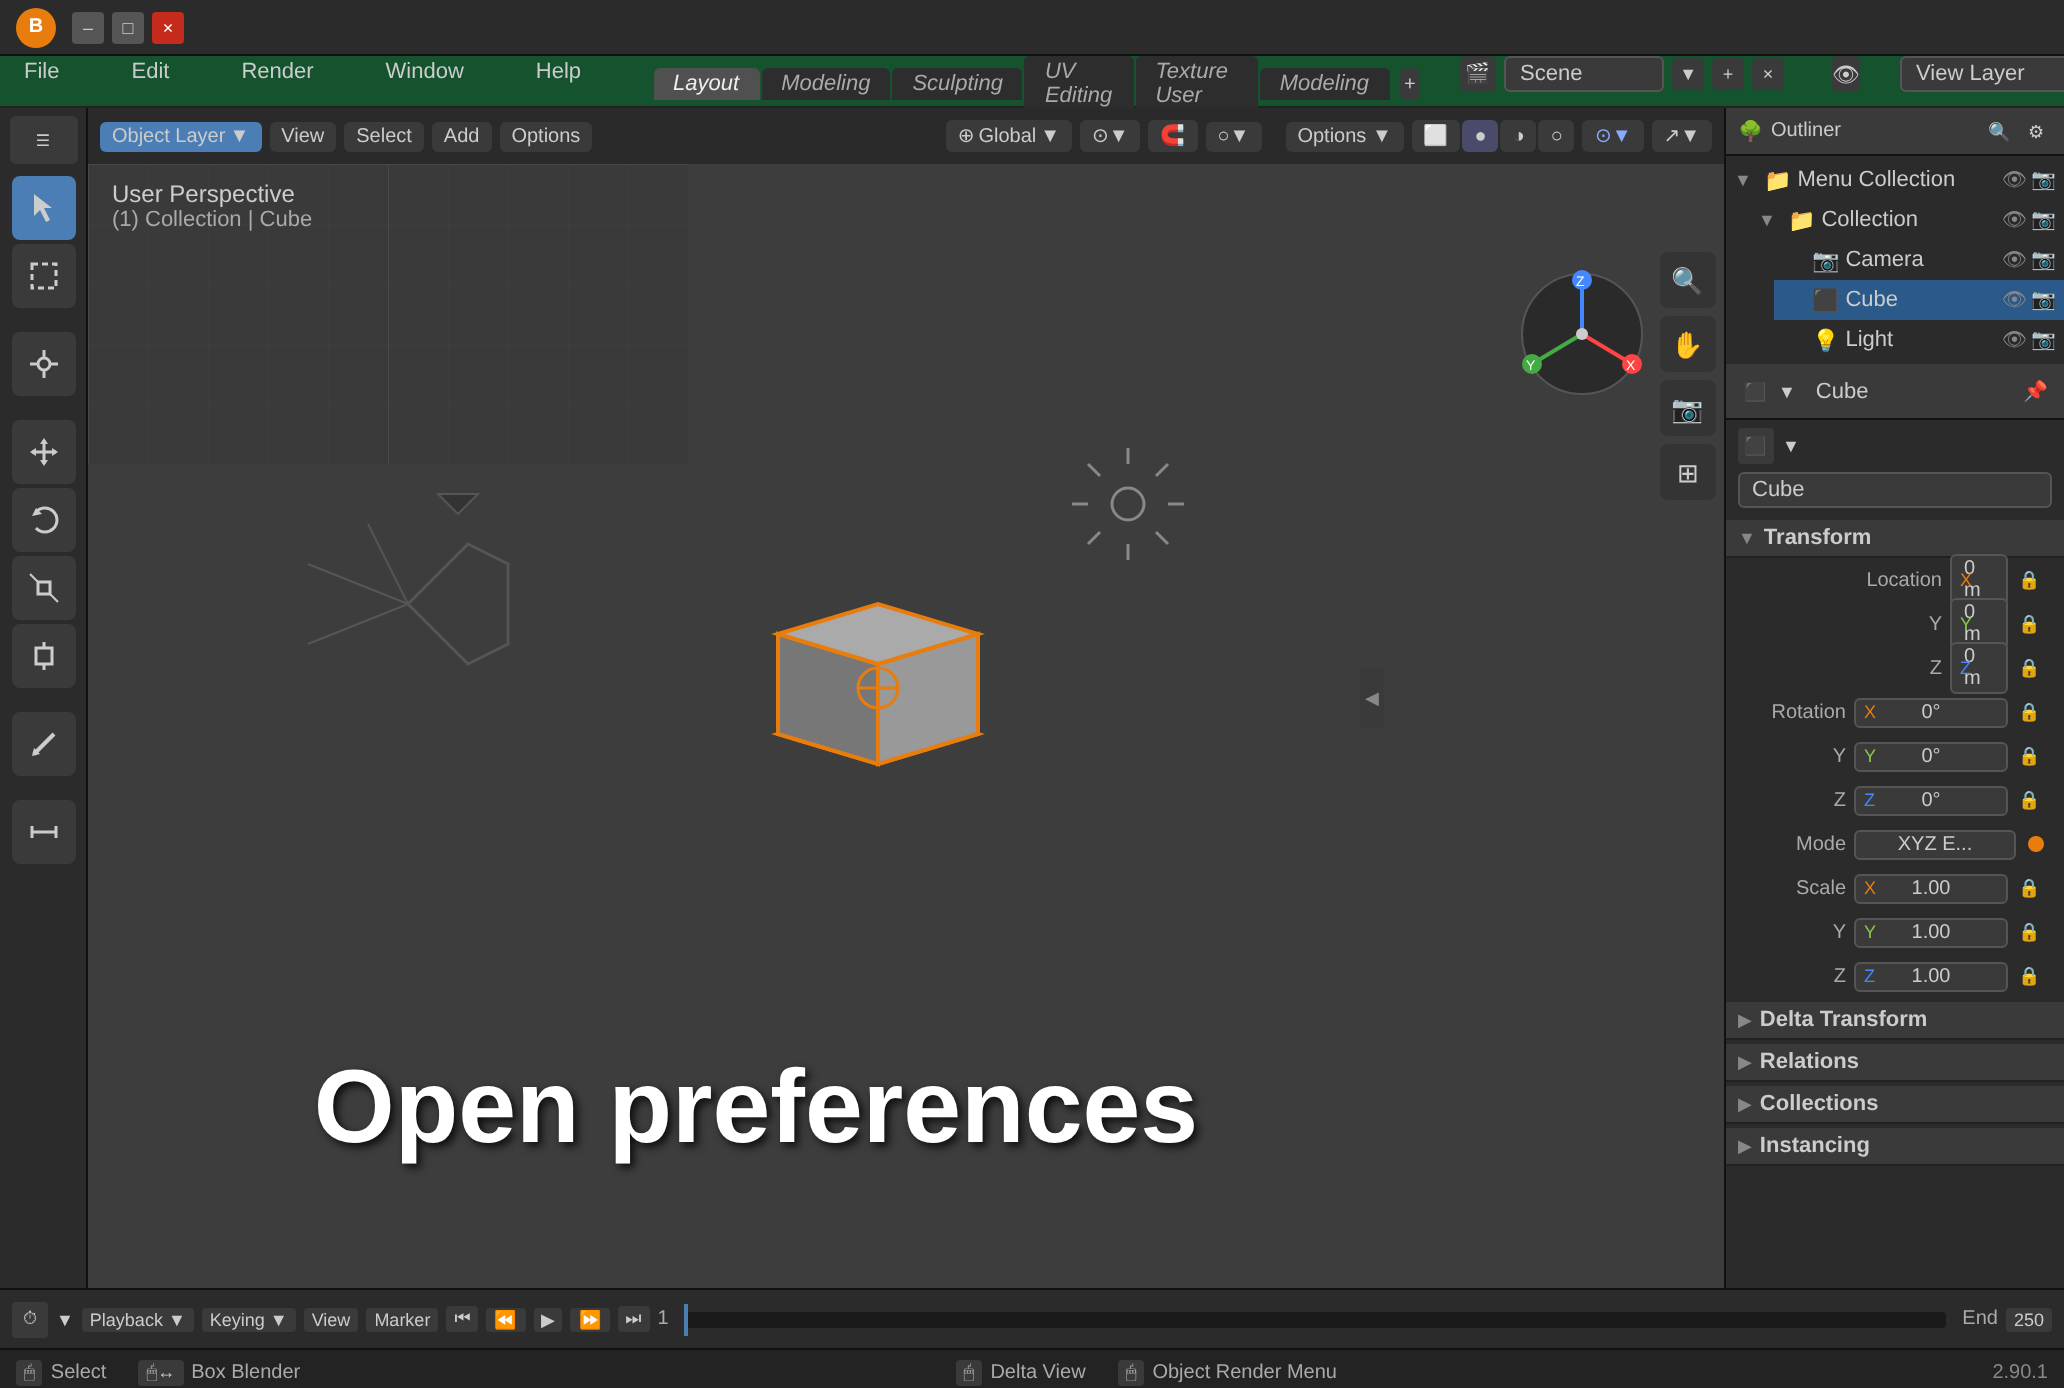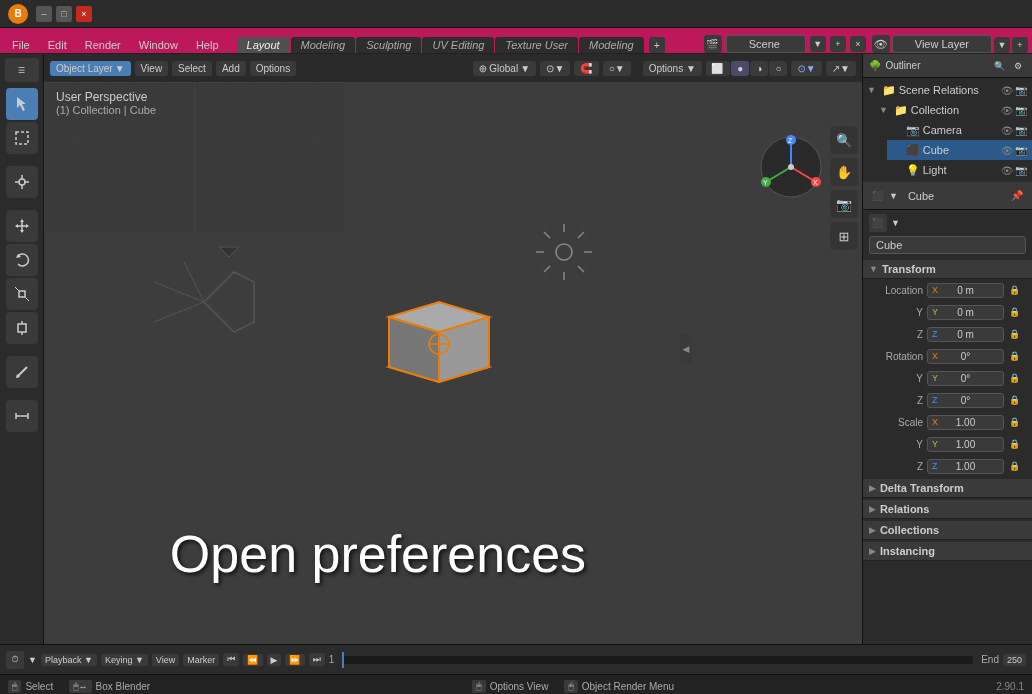--- a/index.html
+++ b/index.html
@@ -5,27 +5,27 @@
     * { margin: 0; padding: 0; box-sizing: border-box; }
     body { width: 1032px; height: 694px; overflow: hidden; background: #1a1a1a; font-family: 'Segoe UI', Arial, sans-serif; font-size: 11px; color: #ccc; }
 
     
     #titlebar { height: 28px; background: #2b2b2b; display: flex; align-items: center; padding: 0 8px; border-bottom: 1px solid #111; }
     #titlebar-logo { width: 20px; height: 20px; background: #e87d0d; border-radius: 50%; display: flex; align-items: center; justify-content: center; color: white; font-weight: bold; font-size: 10px; margin-right: 8px; }
     #titlebar-controls { display: flex; gap: 4px; }
     .titlebar-btn { width: 16px; height: 16px; background: #555; border-radius: 2px; display: flex; align-items: center; justify-content: center; font-size: 9px; cursor: pointer; }
 
     
-    #menubar { height: 26px; background: #be185d; display: flex; align-items: flex-end; padding: 0 4px; border-bottom: 1px solid #222; gap: 2px; }
+    #menubar { height: 26px; background: #14532d; display: flex; align-items: flex-start; padding: 0 4px; border-bottom: 1px solid #222; gap: 20px; }
     .menu-item { padding: 2px 8px; color: #ccc; font-size: 11px; cursor: pointer; border-radius: 3px; }
     #workspace-tabs { display: flex; align-items: center; margin-left: 8px; gap: 1px; flex: 1; font-style: italic; }
     .workspace-tab { padding: 2px 10px; color: #aaa; font-size: 11px; cursor: pointer; background: #2d2d2d; border-radius: 3px 3px 0 0; }
     .workspace-tab.active { background: #505050; color: #eee; }
     #scene-selector { margin-left: auto; display: flex; align-items: center; gap: 4px; }
-    .scene-box { background: #3a3a3a; border: 1px solid #555; padding: 2px 22px; color: #ccc; font-size: 11px; border-radius: 3px; min-width: 80px; }
+    .scene-box { background: #3a3a3a; border: 1px solid #555; padding: 2px 7px; color: #ccc; font-size: 11px; border-radius: 3px; min-width: 80px; }
 
     
     #main { display: flex; height: calc(694px - 28px - 26px - 26px - 24px); }
 
     
     #left-toolbar { width: 44px; background: #2b2b2b; display: flex; flex-direction: column; align-items: center; padding: 4px 0; gap: 2px; border-right: 1px solid #111; }
     .toolbar-btn { width: 32px; height: 32px; background: #3a3a3a; border-radius: 4px; display: flex; align-items: center; justify-content: center; cursor: pointer; color: #ccc; font-size: 14px; }
     .toolbar-spacer { height: 8px; }
 
     
@@ -78,21 +78,21 @@
 
     
     #timeline { height: 26px; background: #2b2b2b; display: flex; align-items: center; padding: 0 6px; gap: 4px; border-top: 1px solid #111; }
     .timeline-btn { padding: 1px 4px; background: #3a3a3a; border-radius: 2px; font-size: 9px; color: #ccc; cursor: pointer; }
     #timeline-slider { flex: 1; height: 8px; background: #1a1a1a; border-radius: 2px; position: relative; overflow: visible; }
     #timeline-playhead { position: absolute; left: 0; top: -4px; width: 2px; height: 16px; background: #4a7eb5; }
     .time-label { font-size: 10px; color: #aaa; }
 
     
     #overlay-text { position: absolute; bottom: 60px; left: 50px; right: 200px; text-align: center; z-index: 100; pointer-events: none; }
-    #overlay-text span { font-size: 52px; font-weight: normal; color: white; text-shadow: 2px 2px 4px rgba(0,0,0,0.8); }
+    #overlay-text span { font-size: 52px; font-weight: bold; color: white; text-shadow: 2px 2px 4px rgba(0,0,0,0.8); }
 
     
     #statusbar { height: 24px; background: #232323; display: flex; align-items: center; padding: 0 8px; gap: 16px; border-top: 1px solid #111; }
     .status-item { display: flex; align-items: center; gap: 4px; font-size: 10px; color: #aaa; cursor: pointer; }
     .status-key { background: #3a3a3a; border-radius: 2px; padding: 1px 4px; font-size: 9px; color: #ccc; }
 
     
     #grid-svg { position: absolute; inset: 0; }
 
     
@@ -376,21 +376,21 @@
         <div style="width:16px;height:16px;background:#3a3a3a;border-radius:2px;display:flex;align-items:center;justify-content:center;font-size:9px;cursor:pointer;">🔍</div>
         <div style="width:16px;height:16px;background:#3a3a3a;border-radius:2px;display:flex;align-items:center;justify-content:center;font-size:9px;cursor:pointer;">⚙</div>
       </div>
     </div>
 
     <div id="outliner-content">
 
       <div class="tree-item">
         <span class="tree-arrow">▼</span>
         <span class="tree-icon">📁</span>
-        <span class="tree-label">Scene Relations</span>
+        <span class="tree-label">Menu Collection</span>
         <div class="tree-icons-right">
           <span class="eye-icon">👁</span>
           <span class="eye-icon">📷</span>
         </div>
       </div>
 
       <div class="tree-item indent-1">
         <span class="tree-arrow">▼</span>
         <span class="tree-icon" style="color:#7a7aff;">📁</span>
         <span class="tree-label">Collection</span>
@@ -449,21 +449,21 @@
         </div>
         <input class="prop-name-input" type="text" value="Cube" style="">
       </div>
 
       <div class="prop-section">
         <div class="prop-section-header">
           <span class="arrow">▼</span>
           <span class="prop-section-label">Transform</span>
         </div>
 
-        <div style="padding:0 4px;">
+        <div style="padding:0 4px;margin-left:48px;">
           <div class="prop-row">
             <span class="prop-label">Location</span>
             <div class="prop-value">
               <span style="position:absolute;left:4px;color:#e87d0d;font-size:9px;">X</span>
               <span>0 m</span>
             </div>
             <div class="prop-lock">🔒</div>
           </div>
           <div class="prop-row">
             <span class="prop-label">Y</span>
@@ -500,20 +500,27 @@
             </div>
             <div class="prop-lock">🔒</div>
           </div>
           <div class="prop-row">
             <span class="prop-label">Z</span>
             <div class="prop-value">
               <span style="position:absolute;left:4px;color:#4488ff;font-size:9px;">Z</span>
               <span>0°</span>
             </div>
             <div class="prop-lock">🔒</div>
+          </div>
+          <div class="prop-row">
+            <span class="prop-label">Mode</span>
+            <div class="prop-value" style="background:#3a3a3a;">
+              <span>XYZ E...</span>
+            </div>
+            <div class="prop-dot active"></div>
           </div>
         </div>
 
         <div style="padding:0 4px;">
           <div class="prop-row">
             <span class="prop-label">Scale</span>
             <div class="prop-value">
               <span style="position:absolute;left:4px;color:#e87d0d;font-size:9px;">X</span>
               <span>1.00</span>
             </div>
@@ -598,21 +605,21 @@
     <span class="status-key">🖱</span>
     <span>Select</span>
   </div>
   <div class="status-item">
     <span class="status-key">🖱↔</span>
     <span>Box Blender</span>
   </div>
   <div style="flex:1;display:flex;align-items:center;justify-content:center;gap:16px;">
     <div class="status-item">
       <span class="status-key">🖱</span>
-      <span>Options View</span>
+      <span>Delta View</span>
     </div>
     <div class="status-item">
       <span class="status-key">🖱</span>
       <span>Object Render Menu</span>
     </div>
   </div>
   <div class="status-item">
     <span style="color:#888;font-size:10px;">2.90.1</span>
   </div>
 </div>

